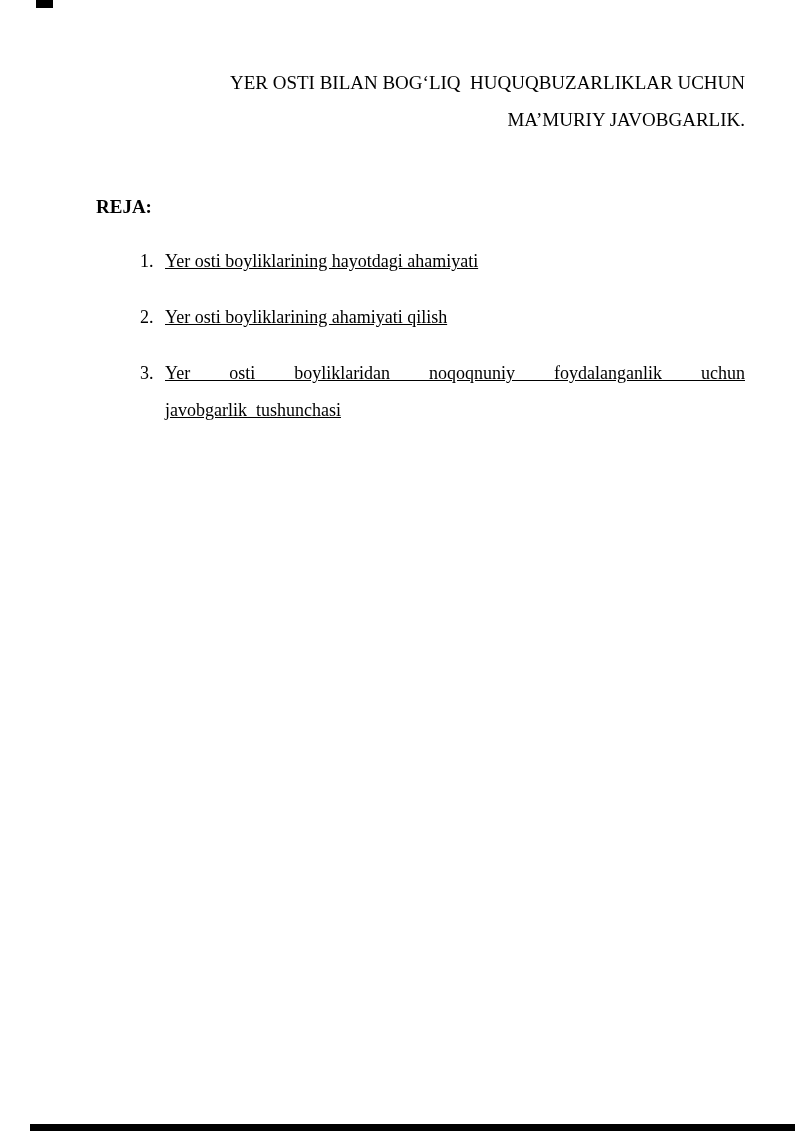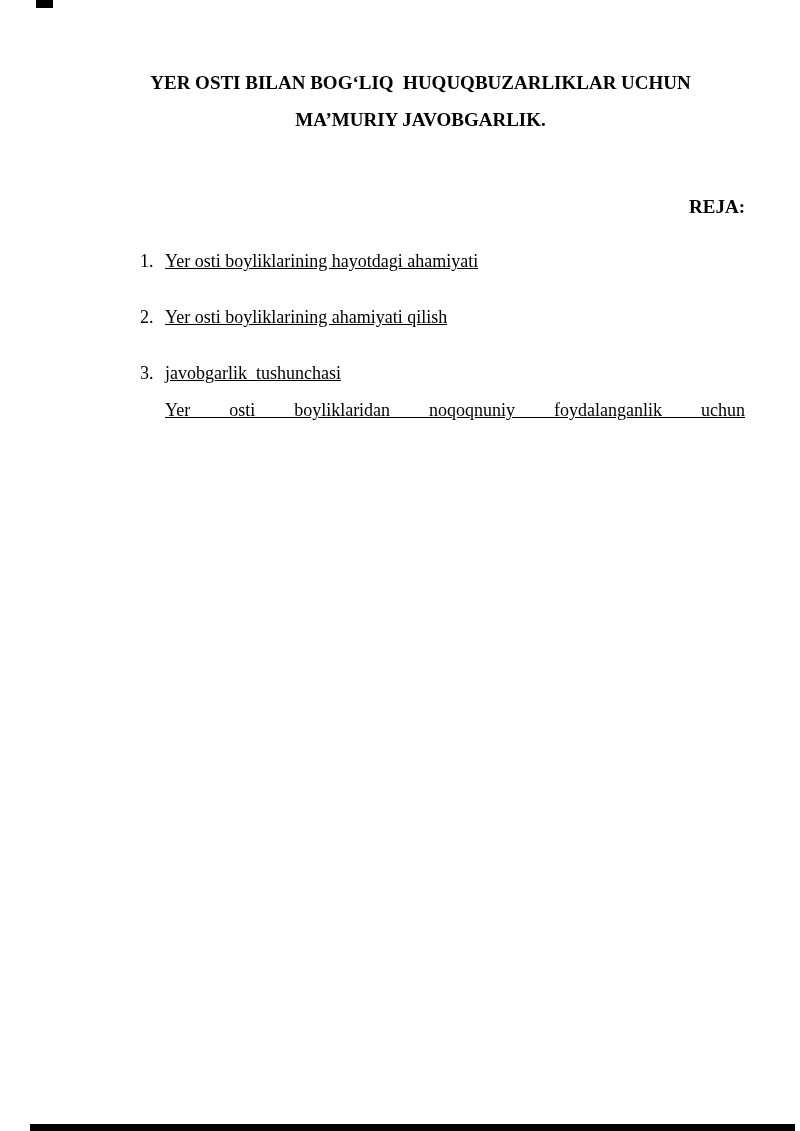--- a/index.html
+++ b/index.html
@@ -33,33 +33,33 @@
     width: 765px;
     height: 7px;
   }
   .content {
     position: relative;
     padding: 64px 55px 0 96px;
   }
   .title {
     margin: 0;
     font-size: 19px;
-    font-weight: bold;
-    text-align: center;
+    font-weight: normal;
+    text-align: right;
     line-height: 37px;
   }
   .title-line {
     display: block;
     white-space: pre-wrap;
   }
   .reja {
     margin: 50px 0 12px 0;
     font-size: 19px;
     font-weight: bold;
-    text-align: right;
+    text-align: left;
     line-height: 37px;
   }
   .list {
     margin-top: 18px;
     margin-left: 44px;
   }
   .item {
     display: flex;
     align-items: flex-start;
     margin-bottom: 19px;
@@ -111,22 +111,22 @@
       <div class="item">
         <span class="num">2.</span>
         <div class="item-text">
           <div class="line">Yer osti boyliklarining ahamiyati qilish</div>
         </div>
       </div>
 
       <div class="item">
         <span class="num">3.</span>
         <div class="item-text">
+          <div class="line justify">Yer osti boyliklaridan noqoqnuniy foydalanganlik uchun</div>
           <div class="line">javobgarlik  tushunchasi</div>
-          <div class="line justify">Yer osti boyliklaridan noqoqnuniy foydalanganlik uchun</div>
         </div>
       </div>
 
     </div>
   </div>
 
   <div class="edge-mark edge-bottom"></div>
 
 </div>
 

